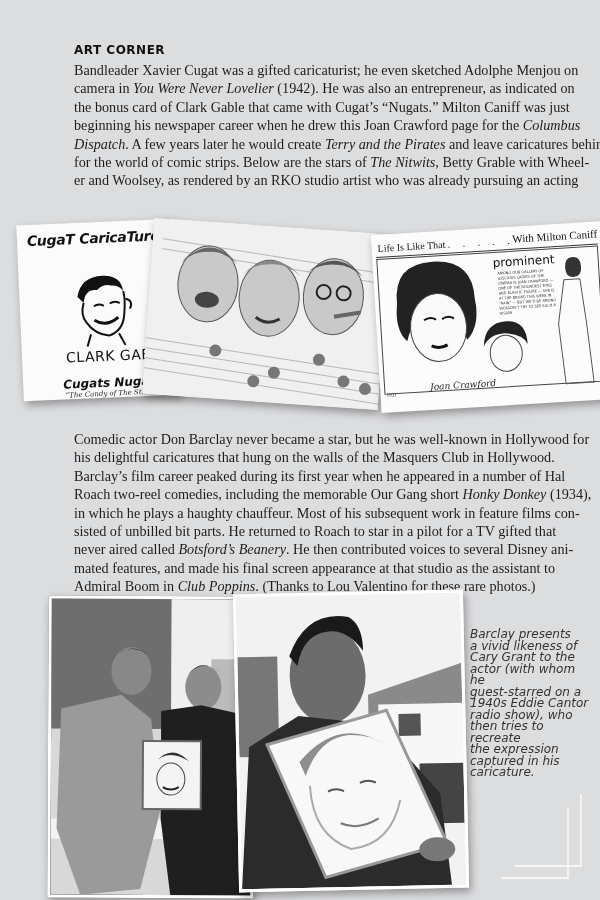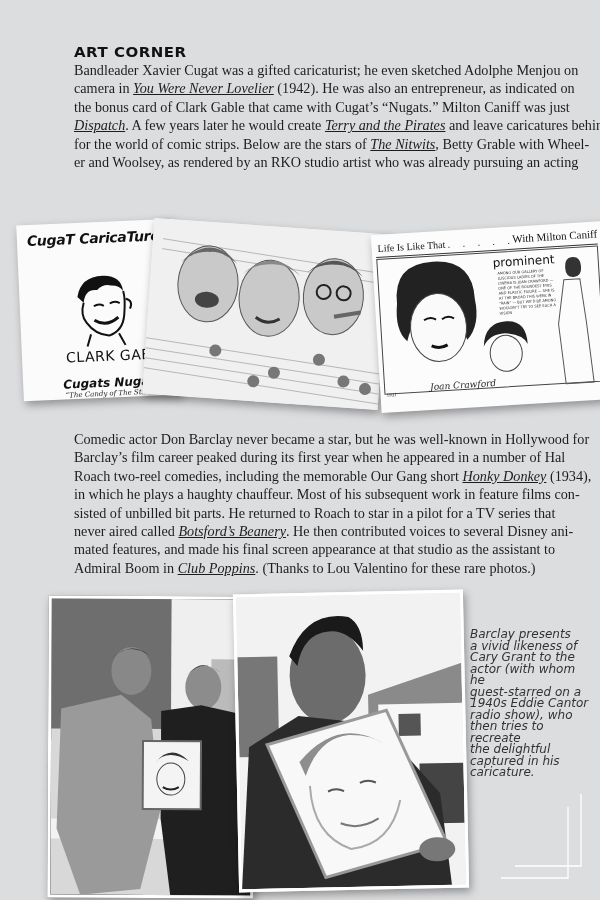--- a/index.html
+++ b/index.html
@@ -6,31 +6,31 @@
     body {
       width: 600px; height: 900px; overflow: hidden;
       background: #dcdddf;
       position: relative;
       font-family: "Liberation Serif", "DejaVu Serif", serif;
       color: #1d1d1d;
     }
     .heading {
       position: absolute; left: 74px; top: 43px;
       font-family: "DejaVu Sans", sans-serif;
-      font-weight: bold; font-size: 15px; letter-spacing: 0.5px;
+      font-weight: bold; font-size: 12px; letter-spacing: 0.5px;
       color: #111;
       transform: scaleY(0.95);
     }
     .para {
       position: absolute; left: 74px; width: 456px;
       font-size: 14.2px; line-height: 18.4px;
       text-align: justify;
       margin: 0;
     }
-    .para i { font-style: italic; text-decoration: underline; }
+    .para i { font-style: italic; }
     #p1 { top: 61px; }
     #p2 { top: 430px; }
     .para span.line { display: block; text-align: justify; text-align-last: justify; white-space: nowrap; }
     .para span.line.last { text-align-last: left; }
 
     
     .photo {
       position: absolute; background: #fff;
       box-shadow: 2px 4px 8px rgba(0,0,0,0.35);
       overflow: hidden;
@@ -75,20 +75,21 @@
   </style>
 </head>
 <body>
 
 <div class="heading">ART CORNER</div>
 
 <p class="para" id="p1">
     <span class="line">Bandleader Xavier Cugat was a gifted caricaturist; he even sketched Adolphe Menjou on</span>
     <span class="line">camera in <i>You Were Never Lovelier</i> (1942). He was also an entrepreneur, as indicated on</span>
     <span class="line">the bonus card of Clark Gable that came with Cugat’s “Nugats.” Milton Caniff was just</span>
+    <span class="line">beginning his newspaper career when he drew this Joan Crawford page for the <i>Columbus</i></span>
     <span class="line"><i>Dispatch</i>. A few years later he would create <i>Terry and the Pirates</i> and leave caricatures behind</span>
     <span class="line">for the world of comic strips. Below are the stars of <i>The Nitwits</i>, Betty Grable with Wheel-</span>
     <span class="line">er and Woolsey, as rendered by an RKO studio artist who was already pursuing an acting</span>
   </p>
 
 <div class="photo" id="card-cugat">
   <div class="title">CugaT CaricaTures</div>
   <svg width="80" height="80" viewBox="0 0 80 80">
     <path d="M14 26 Q18 6 40 6 Q58 6 60 22 Q56 16 48 16 Q40 14 34 20 Q22 18 20 32 Z" fill="#111"></path>
     <path d="M20 32 Q16 44 22 52 Q30 64 44 66 Q58 62 60 46 Q62 30 60 22" fill="none" stroke="#111" stroke-width="2"></path>
@@ -152,24 +153,25 @@
     <path d="M190 56 L182 100 L186 160 L214 160 L210 100 L206 56 Z" fill="none" stroke="#555"></path>
   </svg>
   <div class="prom">prominent</div>
   <div class="blurb">Among our gallery of luscious ladies of the cinema is Joan Crawford — one of the roundest eyes and elastic figure — she is at the Broad this week in “Rain” — but we’d be among wouldn’t try to see such a vision</div>
   <div class="sig">Joan Crawford</div>
   <div class="yr">1931</div>
 </div>
 
 <p class="para" id="p2">
     <span class="line">Comedic actor Don Barclay never became a star, but he was well-known in Hollywood for</span>
+    <span class="line">his delightful caricatures that hung on the walls of the Masquers Club in Hollywood.</span>
     <span class="line">Barclay’s film career peaked during its first year when he appeared in a number of Hal</span>
     <span class="line">Roach two-reel comedies, including the memorable Our Gang short <i>Honky Donkey</i> (1934),</span>
     <span class="line">in which he plays a haughty chauffeur. Most of his subsequent work in feature films con-</span>
-    <span class="line">sisted of unbilled bit parts. He returned to Roach to star in a pilot for a TV series that</span>
+    <span class="line">sisted of unbilled bit parts. He returned to Roach to star in a pilot for a TV gifted that</span>
     <span class="line">never aired called <i>Botsford’s Beanery</i>. He then contributed voices to several Disney ani-</span>
     <span class="line">mated features, and made his final screen appearance at that studio as the assistant to</span>
     <span class="line last">Admiral Boom in <i>Club Poppins</i>. (Thanks to Lou Valentino for these rare photos.)</span>
   </p>
 
 <div class="photo" id="photo-left">
   <svg width="200" height="296" viewBox="0 0 200 296">
     <rect width="200" height="296" fill="#d8d8d8"></rect>
     <rect x="0" y="0" width="120" height="130" fill="#6e6e6e"></rect>
     <rect x="120" y="0" width="80" height="110" fill="#efefef"></rect>
@@ -210,21 +212,21 @@
 
 <div class="caption">
     <div>Barclay presents</div>
     <div>a vivid likeness of</div>
     <div>Cary Grant to the</div>
     <div>actor (with whom he</div>
     <div>guest-starred on a</div>
     <div>1940s Eddie Cantor</div>
     <div>radio show), who</div>
     <div>then tries to recreate</div>
-    <div>the delightful</div>
+    <div>the expression</div>
     <div>captured in his</div>
     <div>caricature.</div>
   </div>
 
 <svg class="corner" width="100" height="100" viewBox="0 0 100 100" style="left:490px; top:790px;">
   <polyline points="11,88 78,88 78,17" fill="none" stroke="#ffffff" stroke-width="1.3"></polyline>
   <polyline points="25,76 91,76 91,4" fill="none" stroke="#ffffff" stroke-width="1.3"></polyline>
 </svg>
 
 </body></html>

